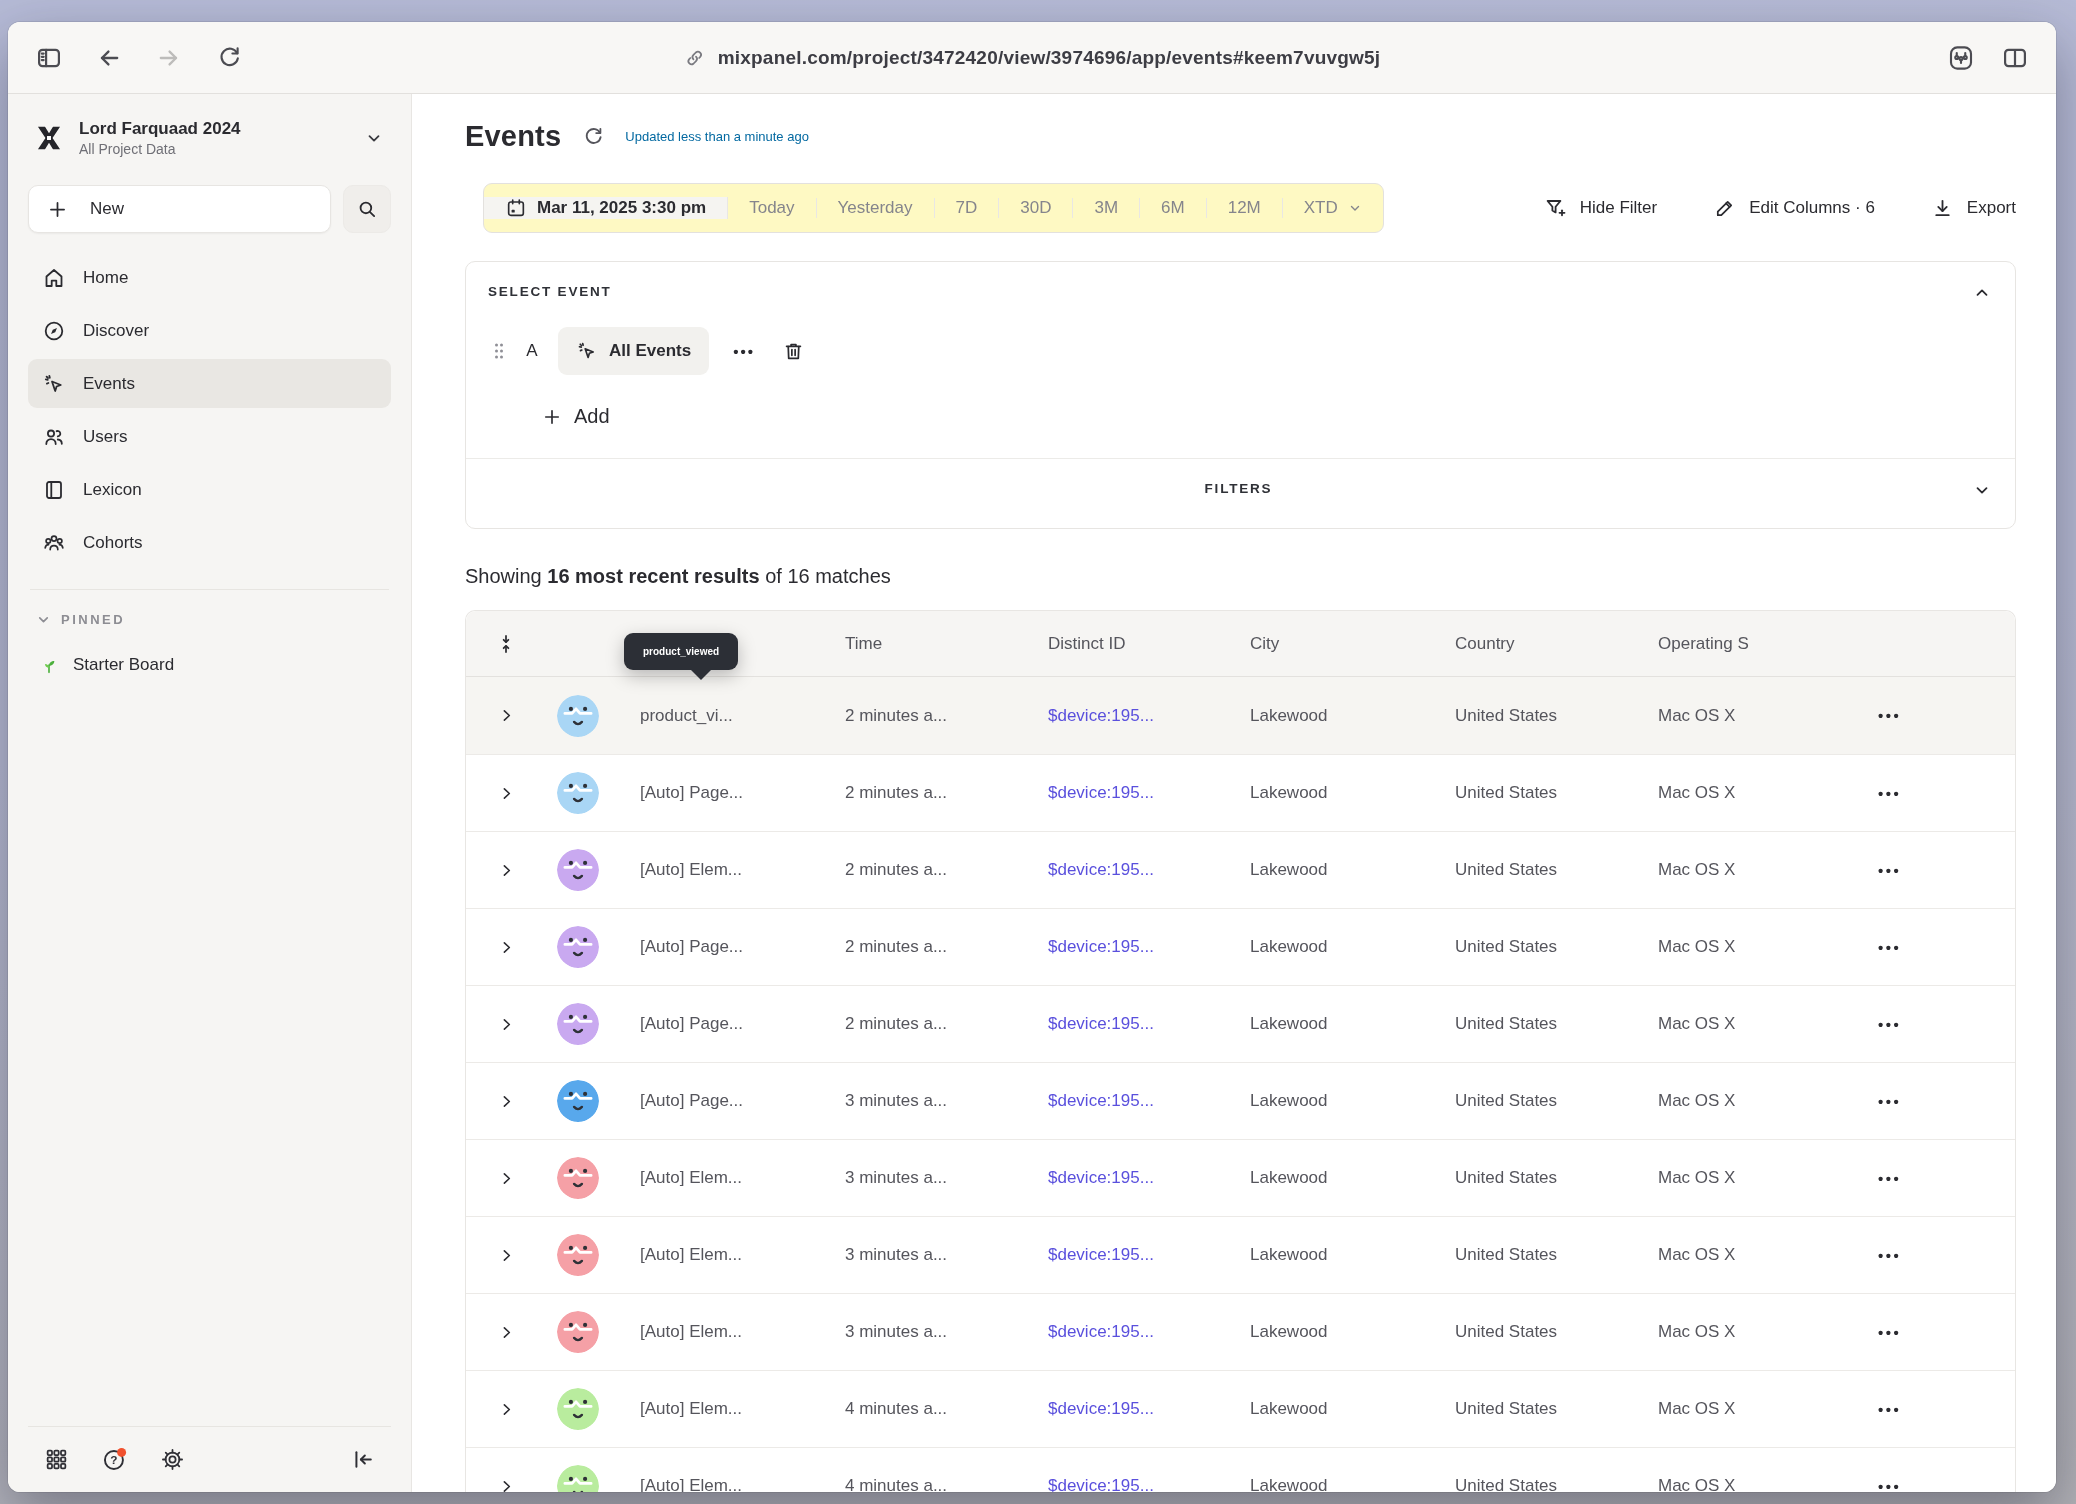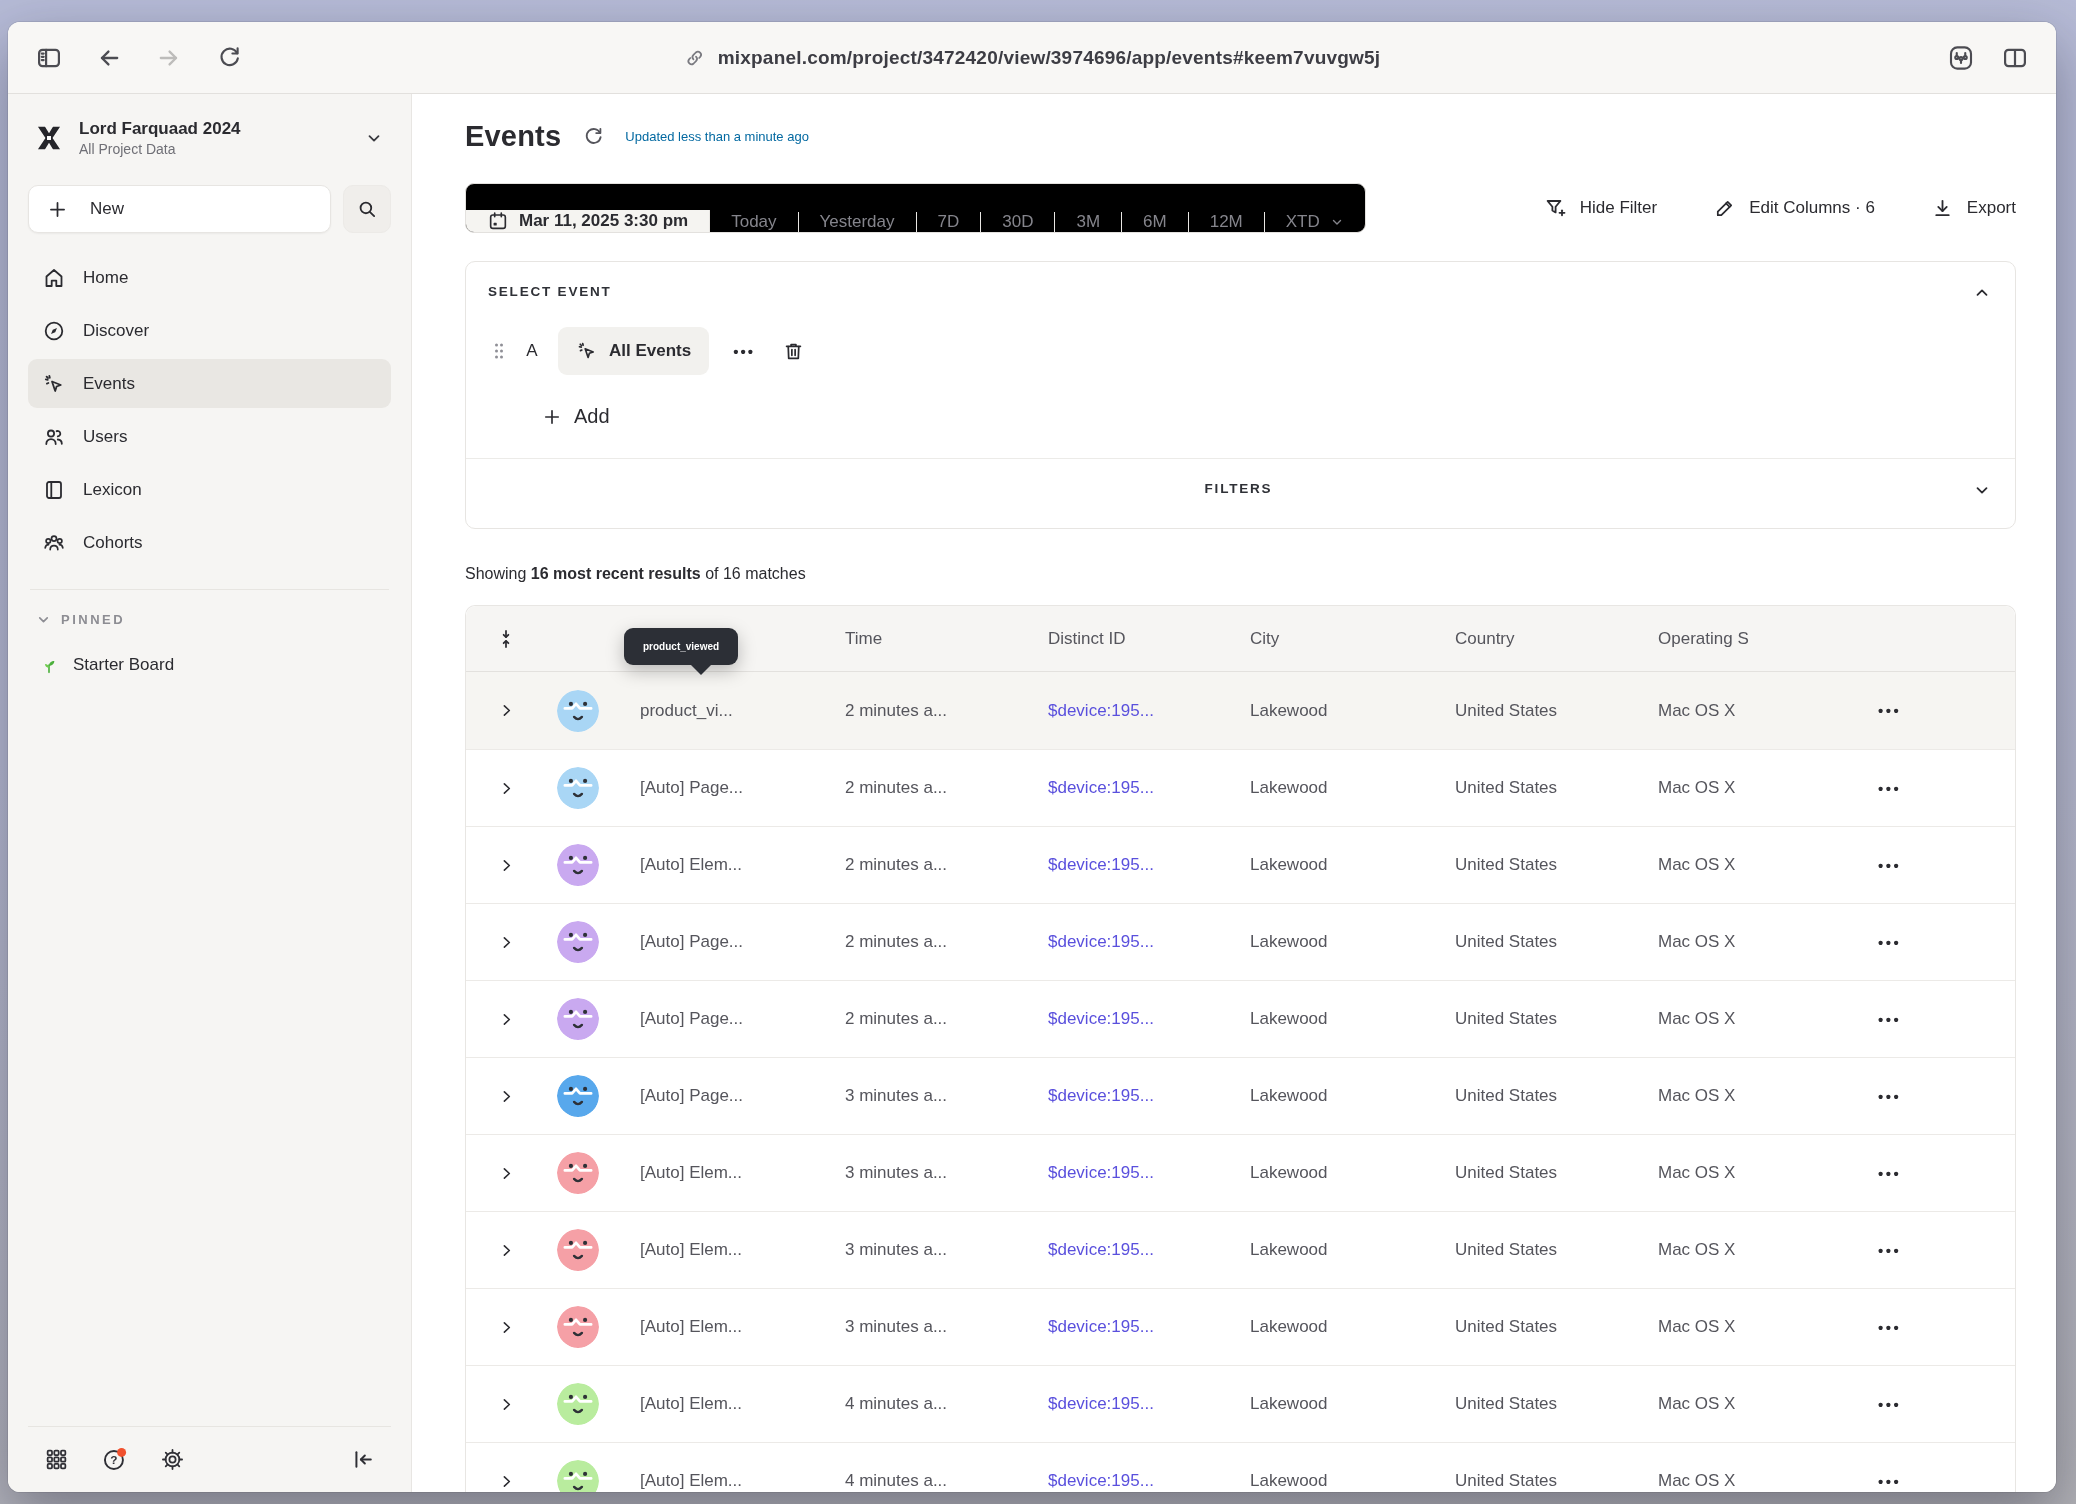--- a/index.html
+++ b/index.html
@@ -73,22 +73,22 @@
   .side-bottom .ic-btn { width:32px; height:32px; display:flex; align-items:center; justify-content:center; color:#2f2f35; position:relative; }
   .side-bottom .spacer { flex:1; }
   
   .main { flex:1; min-width:0; background:#fff; padding:0 40px 0 53px; overflow:hidden; display:flex; flex-direction:column; }
   .page-head { display:flex; align-items:center; gap:18px; margin-top:26px; }
   .page-title { font-size:29px; font-weight:700; color:#2b2b30; letter-spacing:.2px; }
   .refresh-btn { color:#55555c; width:28px; height:28px; display:flex; align-items:center; justify-content:center; }
   .updated { font-size:13px; color:#0369a1; }
   .controls-row { display:flex; align-items:center; margin-top:30px; }
   .datectl {
-    display:flex; align-items:flex-end; height:50px; border:1px solid #e3e1de; border-radius:9px;
-    overflow:hidden; background:#000000;
+    display:flex; align-items:center; height:50px; border:1px solid #e3e1de; border-radius:9px;
+    overflow:hidden; background:#fef9c3;margin-left:18px;
   }
   .seg { display:flex; align-items:center; gap:10px; padding:0 21px; font-size:17px; color:#85858c; border-right:1px solid #e9e7e4; }
   .seg:last-child { border-right:none; }
   .seg.current { background:#f5f4f1; color:#2b2b30; font-weight:600; }
   .seg .chev-sm { color:#85858c; }
   .head-actions { margin-left:auto; display:flex; align-items:center; gap:56px; }
   .action-btn { display:flex; align-items:center; gap:13px; font-size:17px; color:#2b2b30; }
   .action-btn .ic { color:#2b2b30; }
   
   .query-card { margin-top:28px; border:1px solid #e7e5e2; border-radius:10px; background:#fff; }
@@ -101,21 +101,21 @@
   .event-letter { font-size:17px; color:#2b2b30; width:16px; text-align:center; }
   .event-chip {
     display:flex; align-items:center; gap:11px; background:#f2f1ee; border-radius:9px;
     height:48px; padding:0 18px; font-size:17px; font-weight:600; color:#2b2b30;
   }
   .dots-btn { color:#2b2b30; font-weight:700; letter-spacing:2px; font-size:15px; padding:0 6px; }
   .trash-btn { color:#2b2b30; width:30px; height:30px; display:flex; align-items:center; justify-content:center; }
   .add-btn { display:flex; align-items:center; gap:12px; font-size:20px; color:#2b2b30; margin:30px 0 4px 54px; }
   .filters-section { min-height:70px; }
   
-  .summary { margin-top:36px; font-size:16px; color:#2b2b30; }
+  .summary { margin-top:36px; font-size:20px; color:#2b2b30; }
   .summary b { font-weight:700; }
   .table-wrap { margin-top:22px; position:relative; border:1px solid #e8e6e3; border-bottom:none; border-radius:10px 10px 0 0; overflow:visible; }
   .tgrid { display:grid; grid-template-columns:80px 64px 205px 203px 202px 205px 203px 190px 1fr; align-items:center; }
   .thead { background:#f6f5f3; height:66px; border-radius:10px 10px 0 0; border-bottom:1px solid #e3e1de; }
   .th { font-size:17px; color:#55555c; padding-left:30px; }
   .th.first { padding-left:0; display:flex; justify-content:center; color:#2b2b30; }
   .trow { height:77px; border-top:1px solid #eceae7; background:#fff; }
   .trow:first-of-type { border-top:none; }
   .trow.hl { background:#f6f5f2; }
   .td { font-size:17px; color:#55555c; padding-left:30px; white-space:nowrap; overflow:hidden; }

